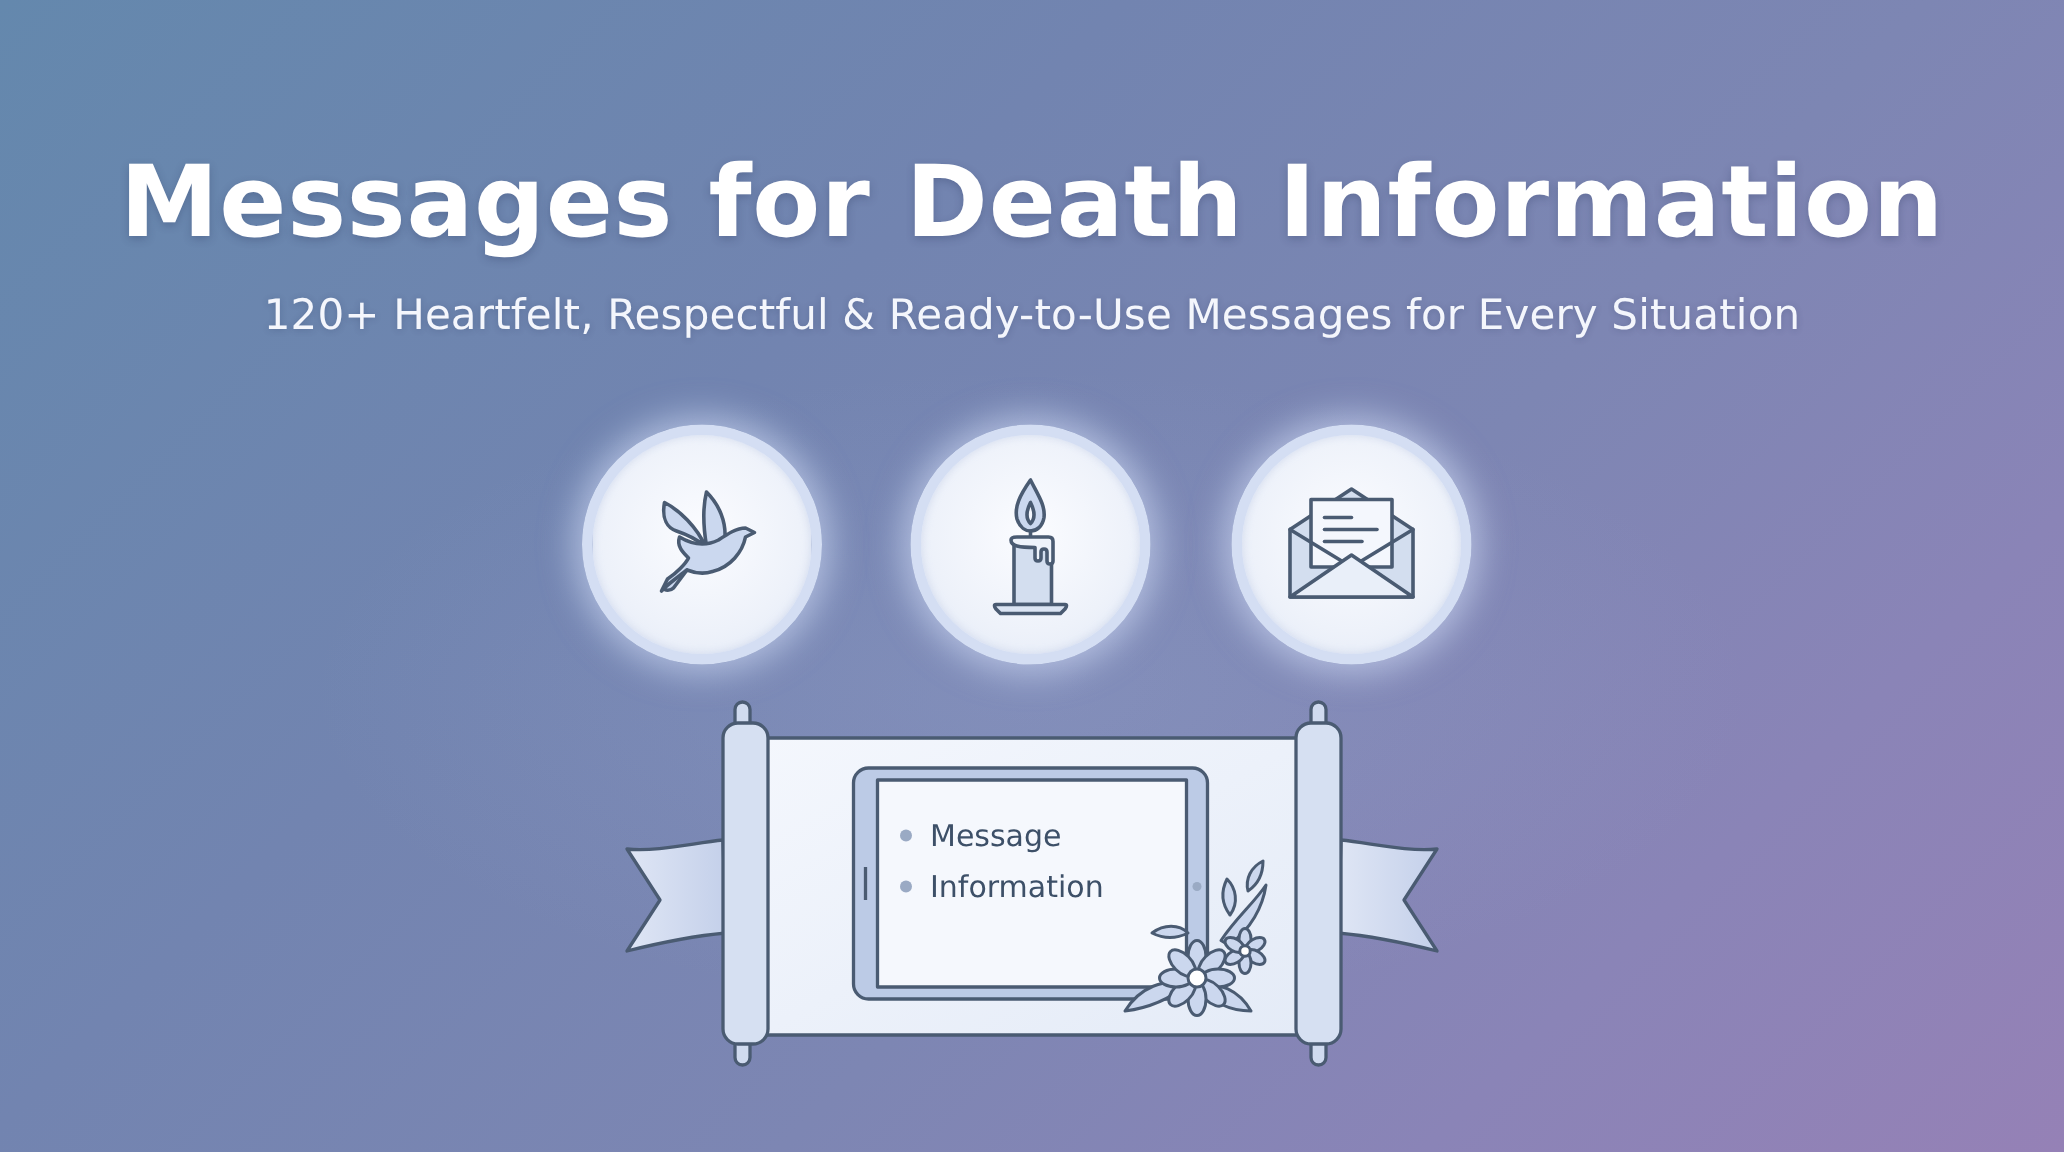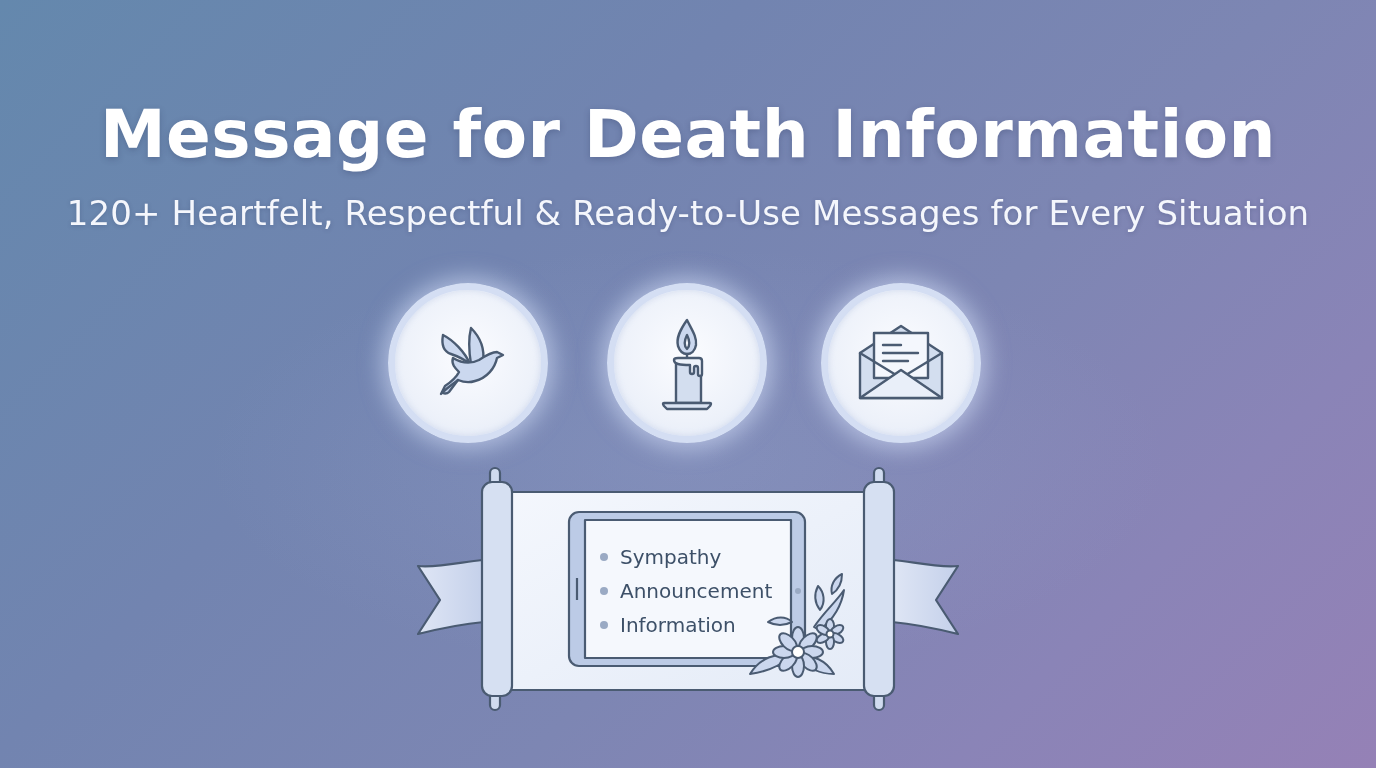--- a/index.html
+++ b/index.html
@@ -20,21 +20,21 @@
       color: #ffffff;
       font-size: 66px;
       font-weight: bold;
       letter-spacing: 0.5px;
       text-shadow: 0 2px 6px rgba(40,50,90,0.28);
     }
     .subtitle {
       position: absolute; left: 0; right: 0; top: 193px;
       text-align: center;
       color: #f4f6fc;
-      font-size: 34px;
+      font-size: 28px;
       font-weight: normal;
       letter-spacing: 0.1px;
       text-shadow: 0 1px 4px rgba(40,50,90,0.25);
     }
     .icon-circle {
       position: absolute;
       width: 160px; height: 160px;
       border-radius: 50%;
       background: radial-gradient(circle at 50% 45%, #fbfcff 0%, #eef2fa 60%, #e2e9f6 100%);
       border: 7px solid #d4def3;
@@ -60,21 +60,21 @@
     .bullet {
       display: inline-block; width: 8px; height: 8px; border-radius: 50%;
       background: #9aaac4; margin-right: 12px;
     }
   </style>
 </head>
 <body>
 
 <div class="bg-glow"></div>
 
-<h1 class="title">Message for Death Information</h1>
+<h1 class="title">Messages for Death Information</h1>
 <div class="subtitle">120+ Heartfelt, Respectful &amp; Ready-to-Use Messages for Every Situation</div>
 
 <div class="icon-circle" id="c-dove">
   <svg viewBox="0 0 110 110">
     <g fill="#cbd8ef" stroke="#4a5b72" stroke-width="2.4" stroke-linejoin="round" stroke-linecap="round">
       <path d="M30 27 C40 32 52 44 57 56 C52 52 44 48 38 46 C32 44 28 38 30 27 Z"></path>
       <path d="M58 20 C66 28 72 40 70 54 L58 56 C56 44 55 32 58 20 Z"></path>
       <path d="M40 50 C50 56 58 56 66 52 C72 48 78 44 84 44 L90 47 L84 50 C82 60 74 70 62 73 C56 75 50 74 45 72 L36 84 C34 86 30 86 30 84 L28 86 L32 78 C38 74 44 68 46 64 C42 60 38 56 40 50 Z"></path>
       <path d="M45 72 C40 76 34 80 30 84" fill="none"></path>
     </g>
@@ -168,23 +168,19 @@
         <ellipse cx="0" cy="-8" rx="4" ry="7" transform="rotate(300)"></ellipse>
         <circle cx="0" cy="0" r="3.5" fill="#ffffff"></circle>
       </g>
     </g>
   </svg>
 </div>
 
 <div class="list">
   <div class="list-item">
     <span class="bullet"></span>
-    <span>Sympathy</span>
-  </div>
-  <div class="list-item">
-    <span class="bullet"></span>
-    <span>Announcement</span>
+    <span>Message</span>
   </div>
   <div class="list-item">
     <span class="bullet"></span>
     <span>Information</span>
   </div>
 </div>
 
 </body></html>

